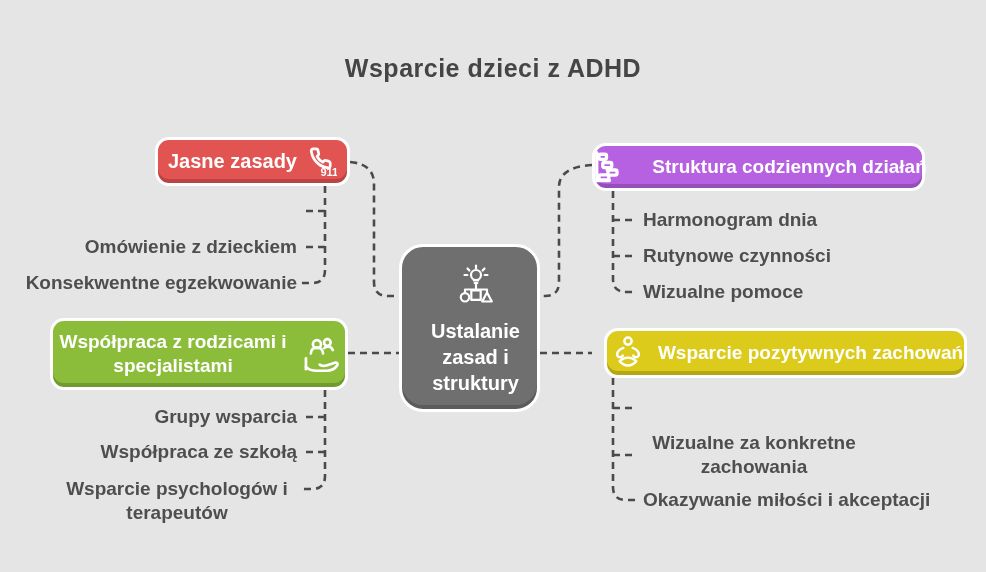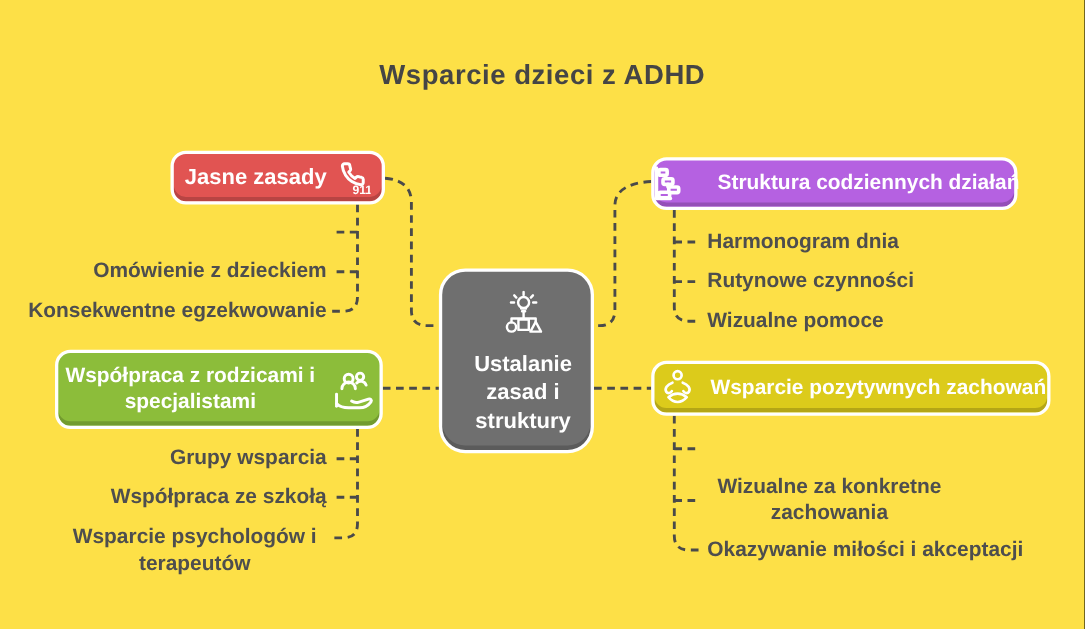--- a/index.html
+++ b/index.html
@@ -1,17 +1,17 @@
 <!DOCTYPE html>
 <html><head>
 <meta charset="utf-8">
 <style>
   html,body{margin:0;padding:0;background:#000;}
   .canvas{
-    position:relative;width:986px;height:572px;background:#fde047;overflow:hidden;
+    position:relative;width:986px;height:572px;background:#e5e5e5;overflow:hidden;
     font-family:"Liberation Sans",sans-serif;
   }
   .title{
     position:absolute;left:0;right:0;top:54px;margin:0;
     text-align:center;font-size:25px;font-weight:bold;color:#454545;letter-spacing:.5px;
   }
   svg.connectors{position:absolute;left:0;top:0;width:986px;height:572px;pointer-events:none;}
   svg.connectors path{fill:none;stroke:#4A4A4A;stroke-width:2.6;stroke-dasharray:7 5;}
   .node{
     position:absolute;box-sizing:border-box;border:3px solid #fff;border-radius:14px;
@@ -111,21 +111,21 @@
     <svg width="44" height="44" viewBox="0 0 36 36">
       <circle cx="15.5" cy="10" r="3.3"></circle>
       <path d="M10.5 17.5 a5 5 0 0 1 10 0"></path>
       <circle cx="24" cy="8.6" r="2.7"></circle>
       <path d="M21.5 13.2 a4.2 4.2 0 0 1 7 1.6"></path>
       <path d="M6.5 21.5 V30.5"></path>
       <path d="M6.5 28.5 c2.5 2.6 5.5 3.2 9 3.2 h8 c3.6 0 6.6-1.5 8.6-4.4 c.9-1.3-.4-2.6-1.9-2.1 l-7 2.2 c-1.6.5-4 .3-5.5-.7"></path>
     </svg>
   </div>
 
-  <div class="node node-yellow" style="background: rgb(220, 203, 27);">
+  <div class="node node-yellow" style="background: rgb(220, 203, 27); margin-left: 12px;">
     <svg width="40" height="40" viewBox="0 0 36 36">
       <circle cx="18" cy="7.3" r="3.3"></circle>
       <path d="M13.8 13.4 c-4.5 1.5-6.6 5-5.1 7.4 c1 1.6 3.5 1.4 4.6-.5"></path>
       <path d="M22.2 13.4 c4.5 1.5 6.6 5 5.1 7.4 c-1 1.6-3.5 1.4-4.6-.5"></path>
       <path d="M10.5 25.3 c4.6-4 10.4-4 15 0 c-2.4 2.8-4.9 3.9-7.5 3.9 c-2.6 0-5.1-1.1-7.5-3.9 Z"></path>
     </svg>
     <span class="lbl">Wsparcie pozytywnych zachowań</span>
   </div>
 
   <div class="sub ra" style="right:689px;top:247px;">Omówienie z dzieckiem</div>

